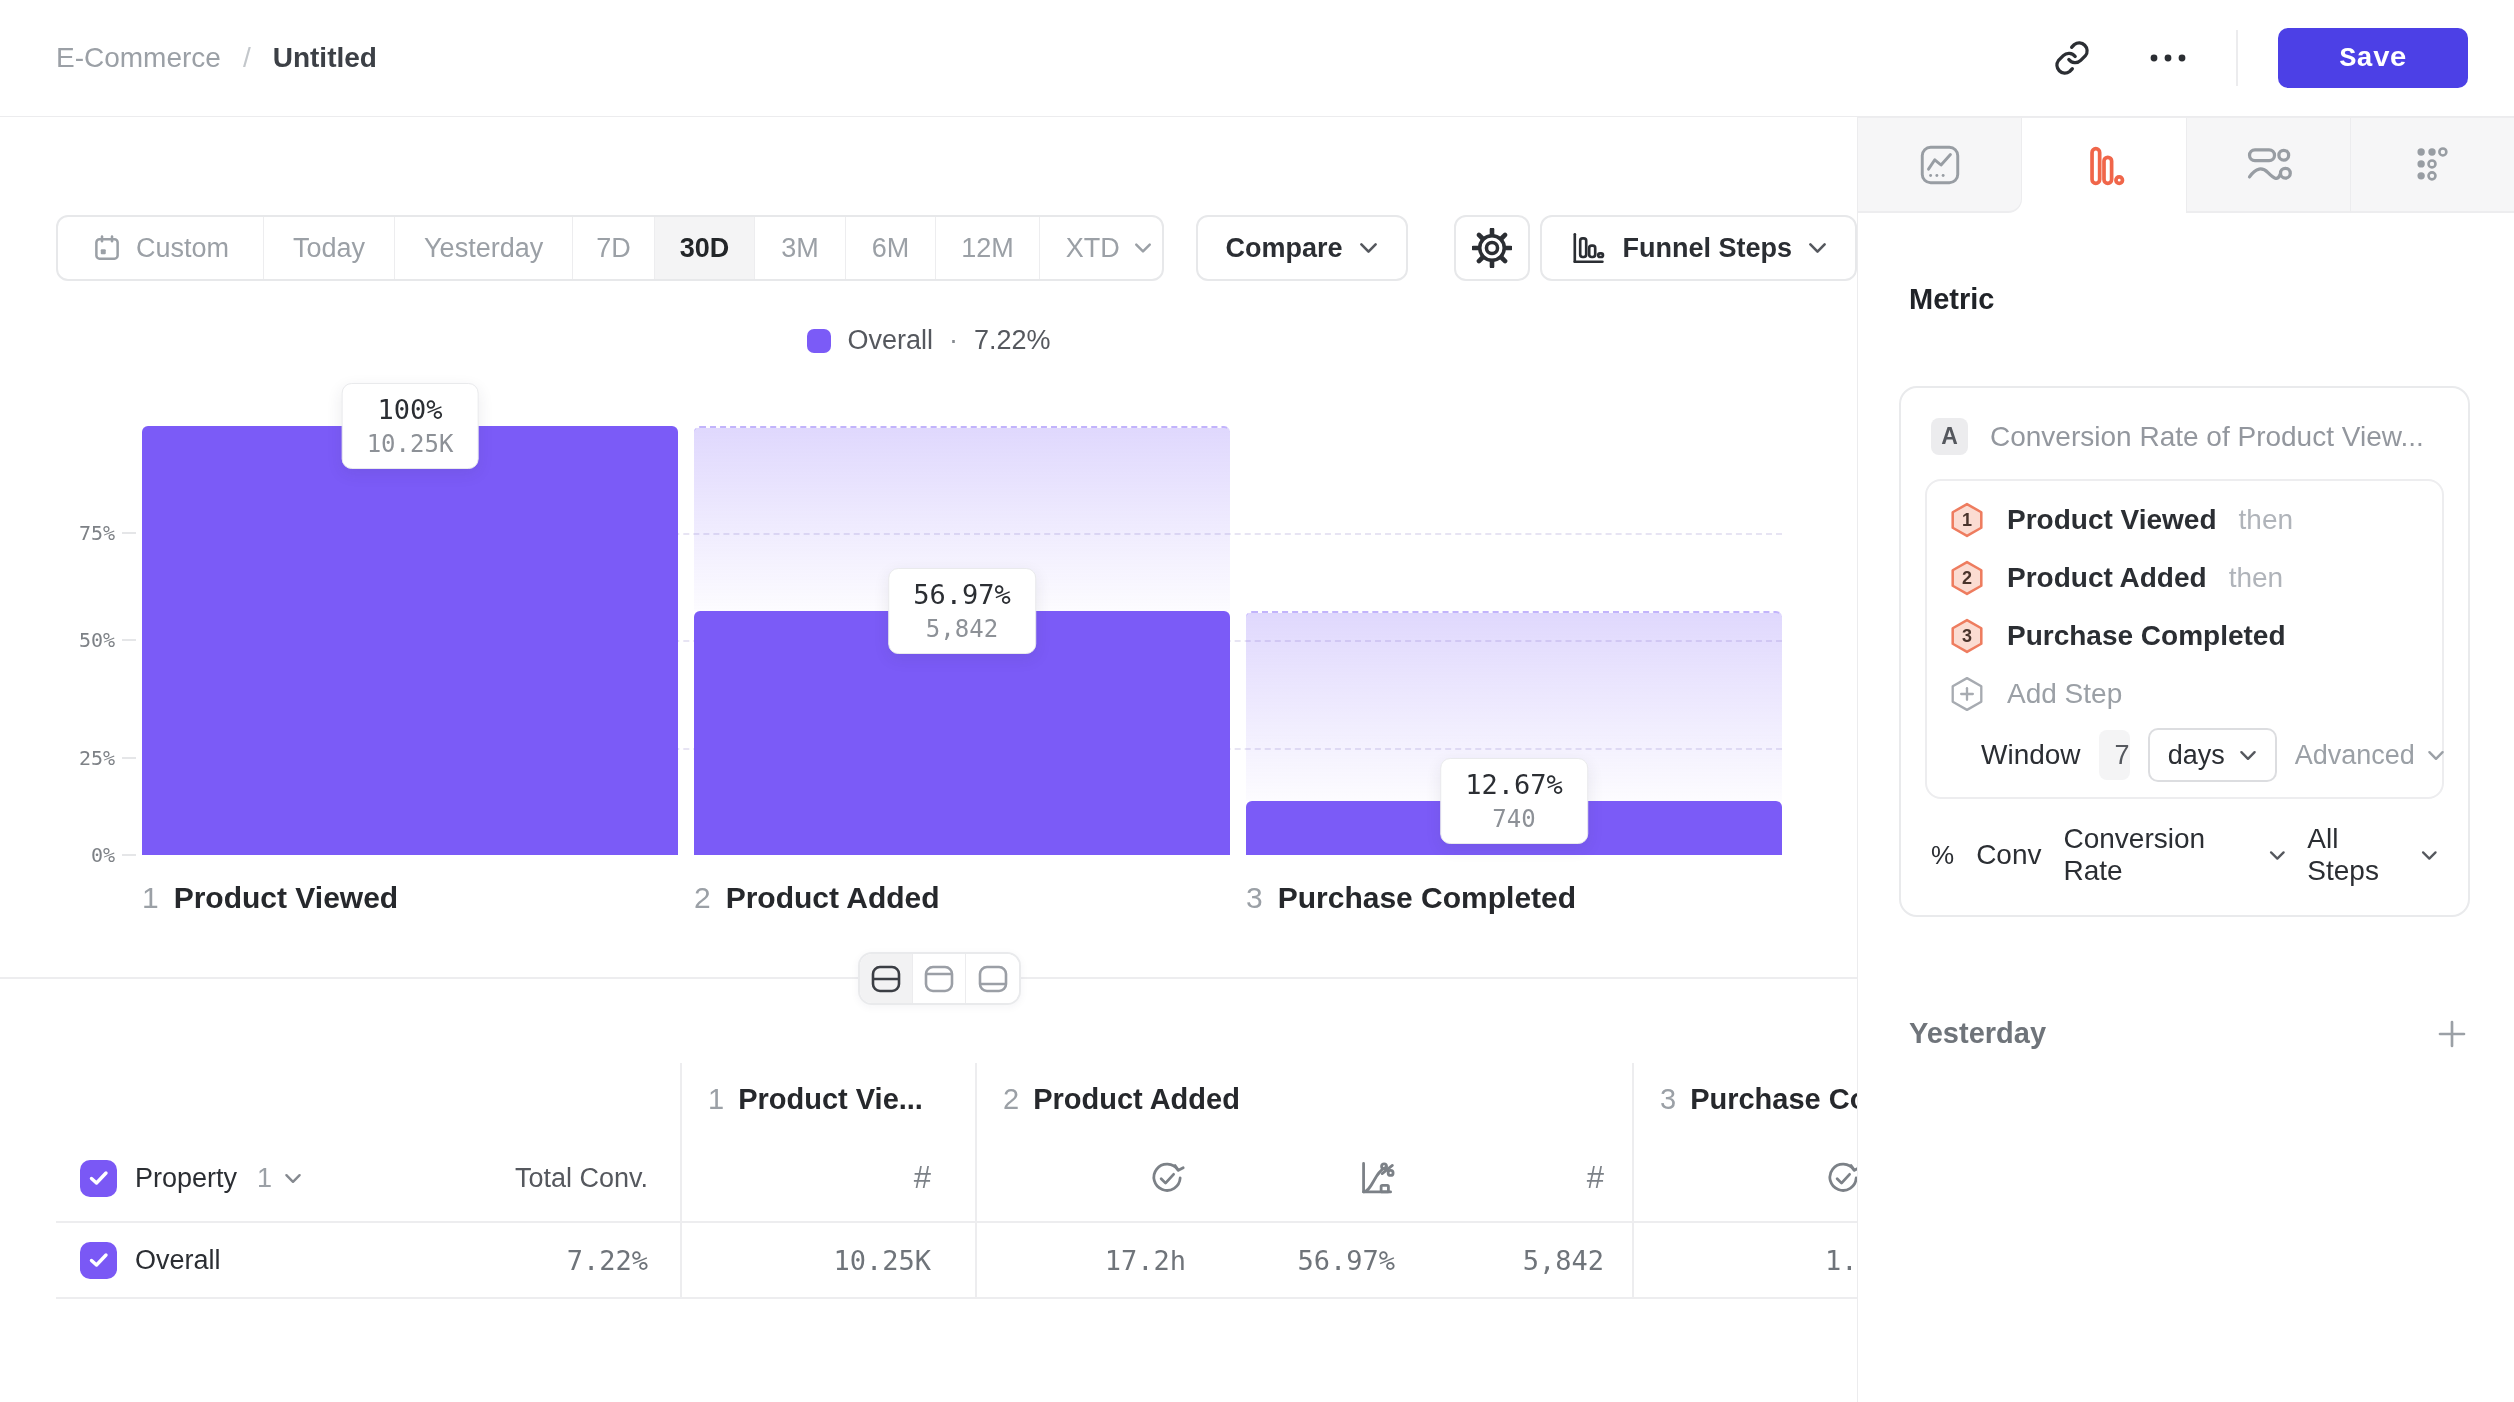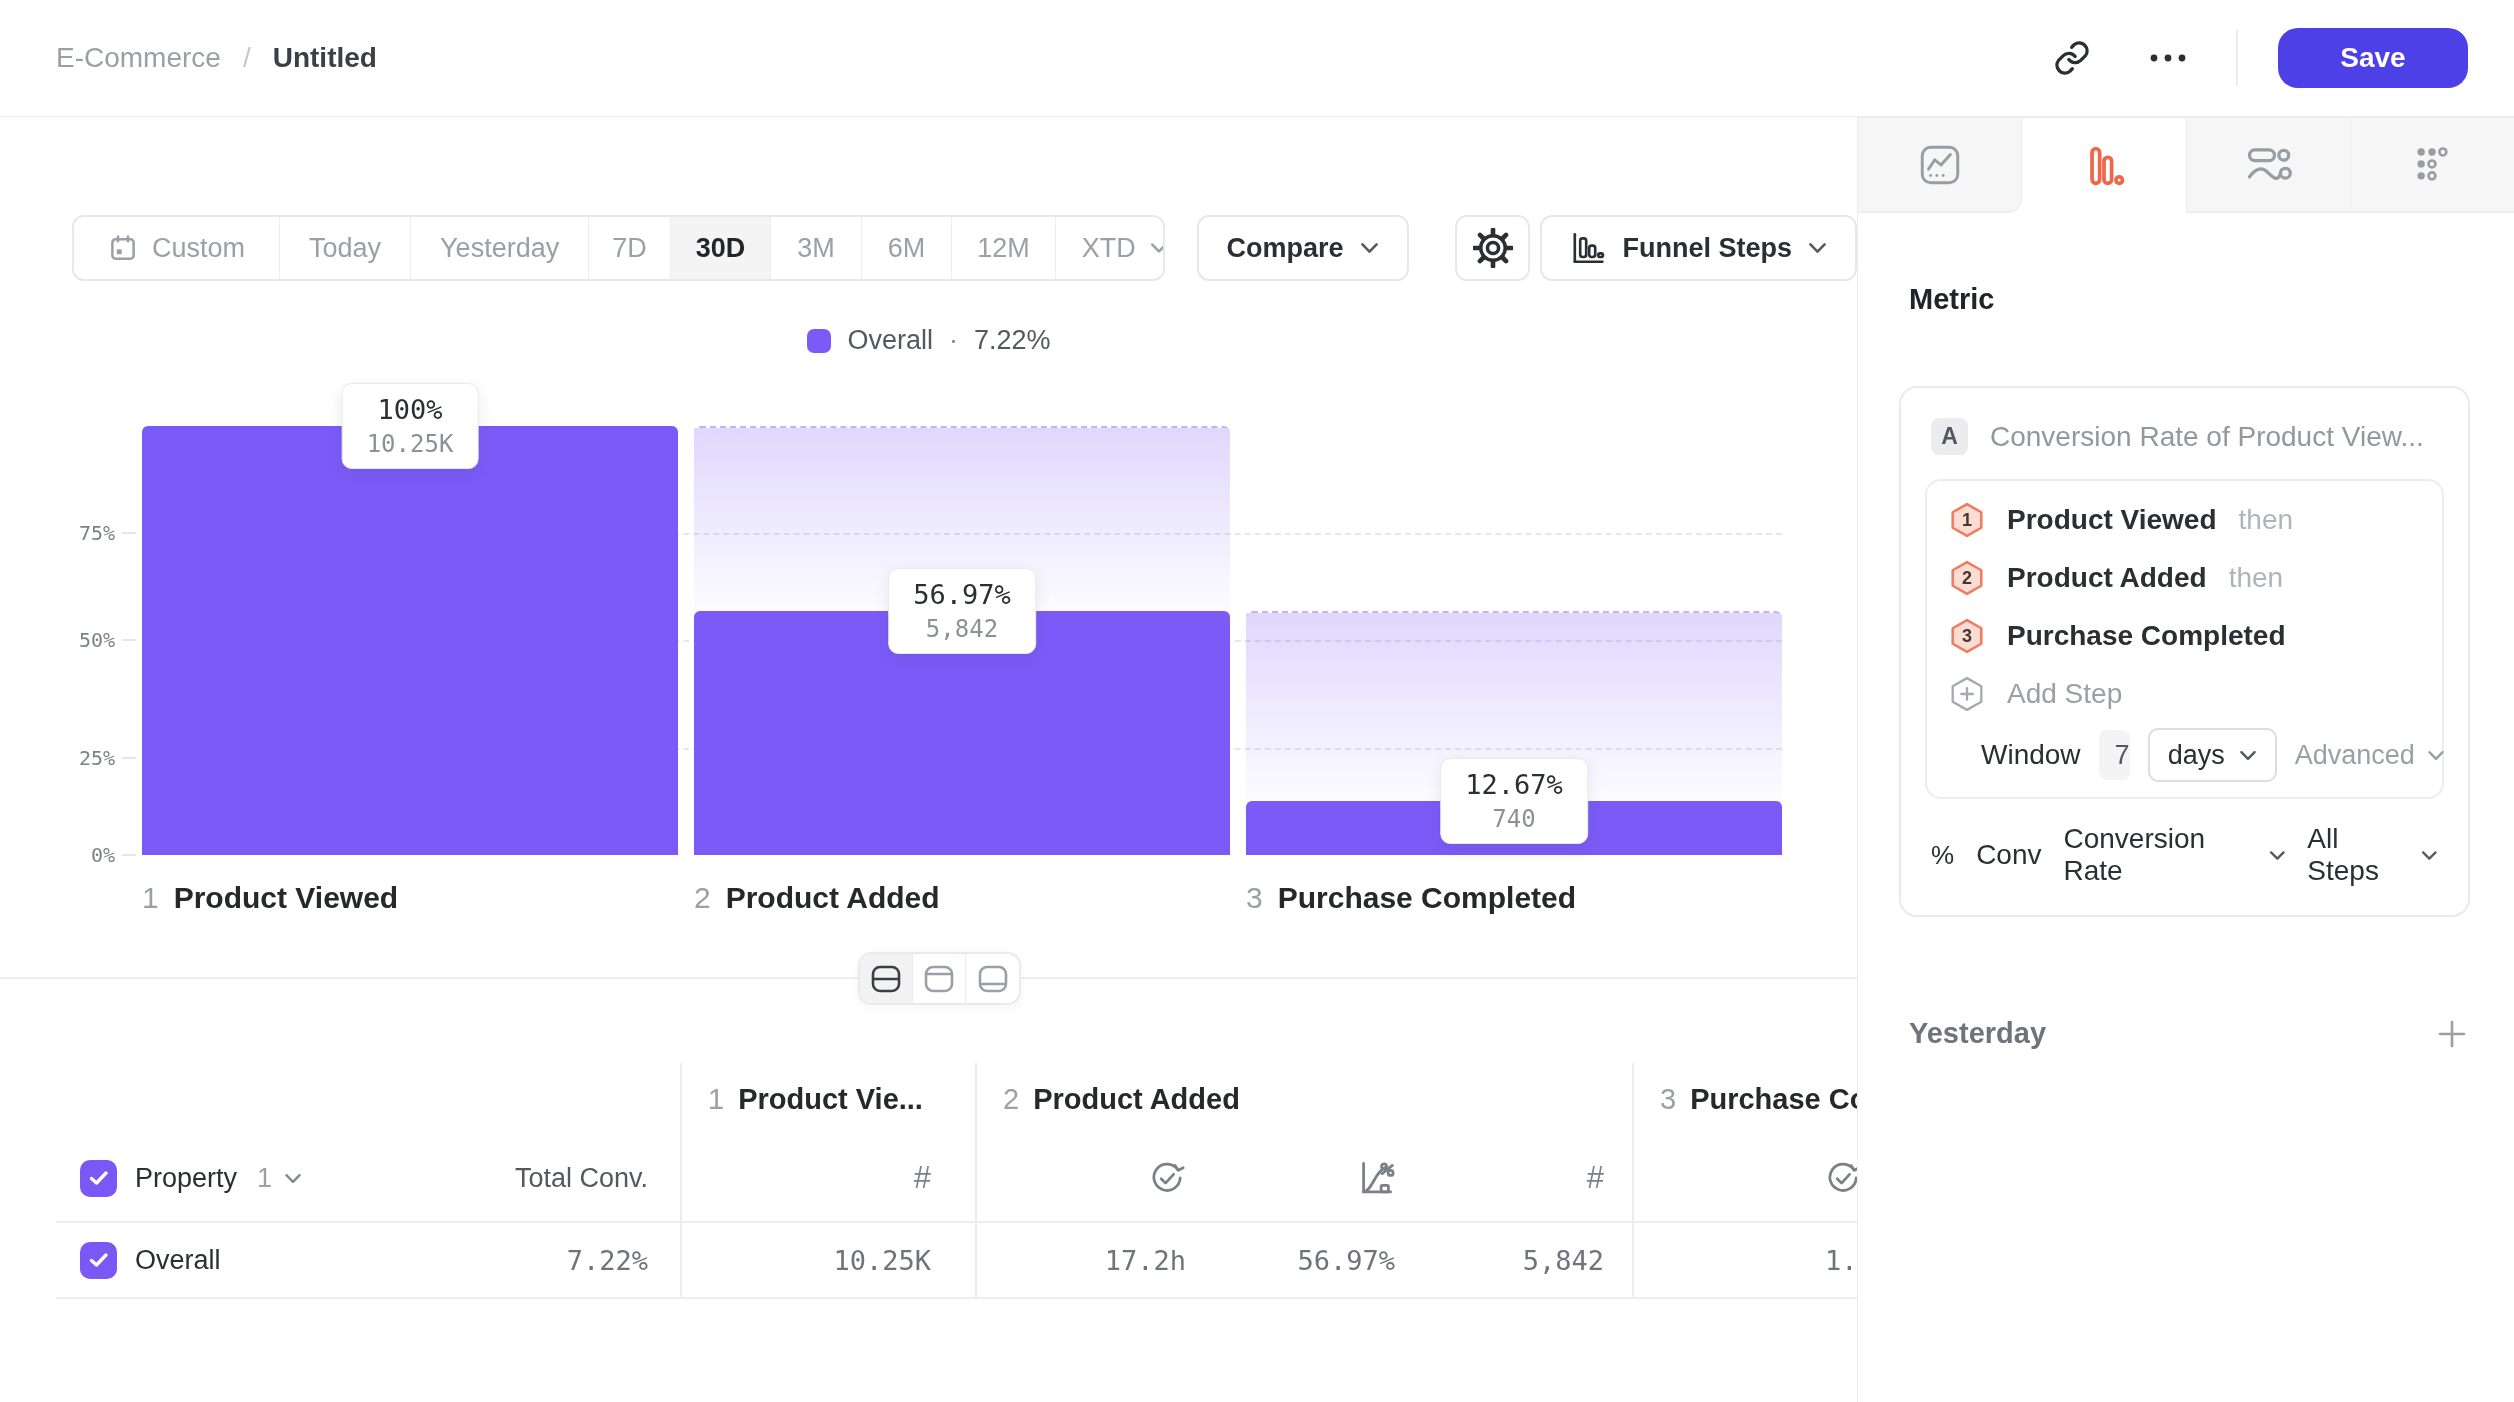--- a/index.html
+++ b/index.html
@@ -11,31 +11,31 @@
   
   .topbar { height:117px; border-bottom:1.5px solid #ececee; display:flex; align-items:center;
             padding:0 46px 0 56px; }
   .crumbs { display:flex; gap:22px; font-size:28px; align-items:center; }
   .crumb-project { color:#9ba0a6; font-weight:500; cursor:pointer; }
   .crumb-sep { color:#c3c7cb; }
   .crumb-title { color:#3c4046; font-weight:600; }
   .topbar-actions { margin-left:auto; display:flex; align-items:center; gap:40px; }
   .icon-btn { display:flex; align-items:center; justify-content:center; width:56px; height:56px; cursor:pointer; }
   .tb-divider { width:2px; height:56px; background:#ececee; }
-  .save-btn { width:190px; height:60px; background:#4c40e6; color:#fff; border-radius:20px;
-              font-size:28px; font-weight:600; display:flex; align-items:center; justify-content:center; cursor:pointer; }
+  .save-btn { width:190px; height:60px; background:#4c40e6; color:#fff; border-radius:10px;
+              font-size:28px; font-weight:600; display:flex; align-items:center; justify-content:center; cursor:pointer;font-family:Liberation Mono, monospace; }
 
   
   .layout { display:flex; height:1285px; }
   .content { width:1857px; padding:98px 0 0 56px; overflow:hidden; position:relative; flex:none; }
   .panel { flex:1; border-left:1.5px solid #ececee; overflow:hidden; }
 
   
   .toolbar { display:flex; align-items:center; height:66px; }
-  .seg { display:flex; height:66px; border:2px solid #e7e8ea; border-radius:12px; overflow:hidden; background:#fff;margin-left:16px; }
+  .seg { display:flex; height:66px; border:2px solid #e7e8ea; border-radius:12px; overflow:hidden; background:#fff; }
   .seg-item { display:flex; align-items:center; gap:14px; justify-content:center; padding:0 29px;
               font-size:27px; color:#9ba0a6; font-weight:500; border-right:1.5px solid #ededef; cursor:pointer; white-space:nowrap; }
   .seg-item:last-child { border-right:none; }
   .seg-item.sel { background:#f4f4f5; color:#232629; font-weight:700; }
   .btn { height:66px; border:2px solid #e7e8ea; border-radius:12px; display:flex; align-items:center;
          gap:16px; padding:0 28px; font-size:27px; font-weight:600; color:#2b2e33; background:#fff; cursor:pointer; white-space:nowrap; }
   .btn.square { width:78px; padding:0; justify-content:center; }
 
   
   .legend { margin-top:44px; width:1746px; display:flex; align-items:center; justify-content:center;

